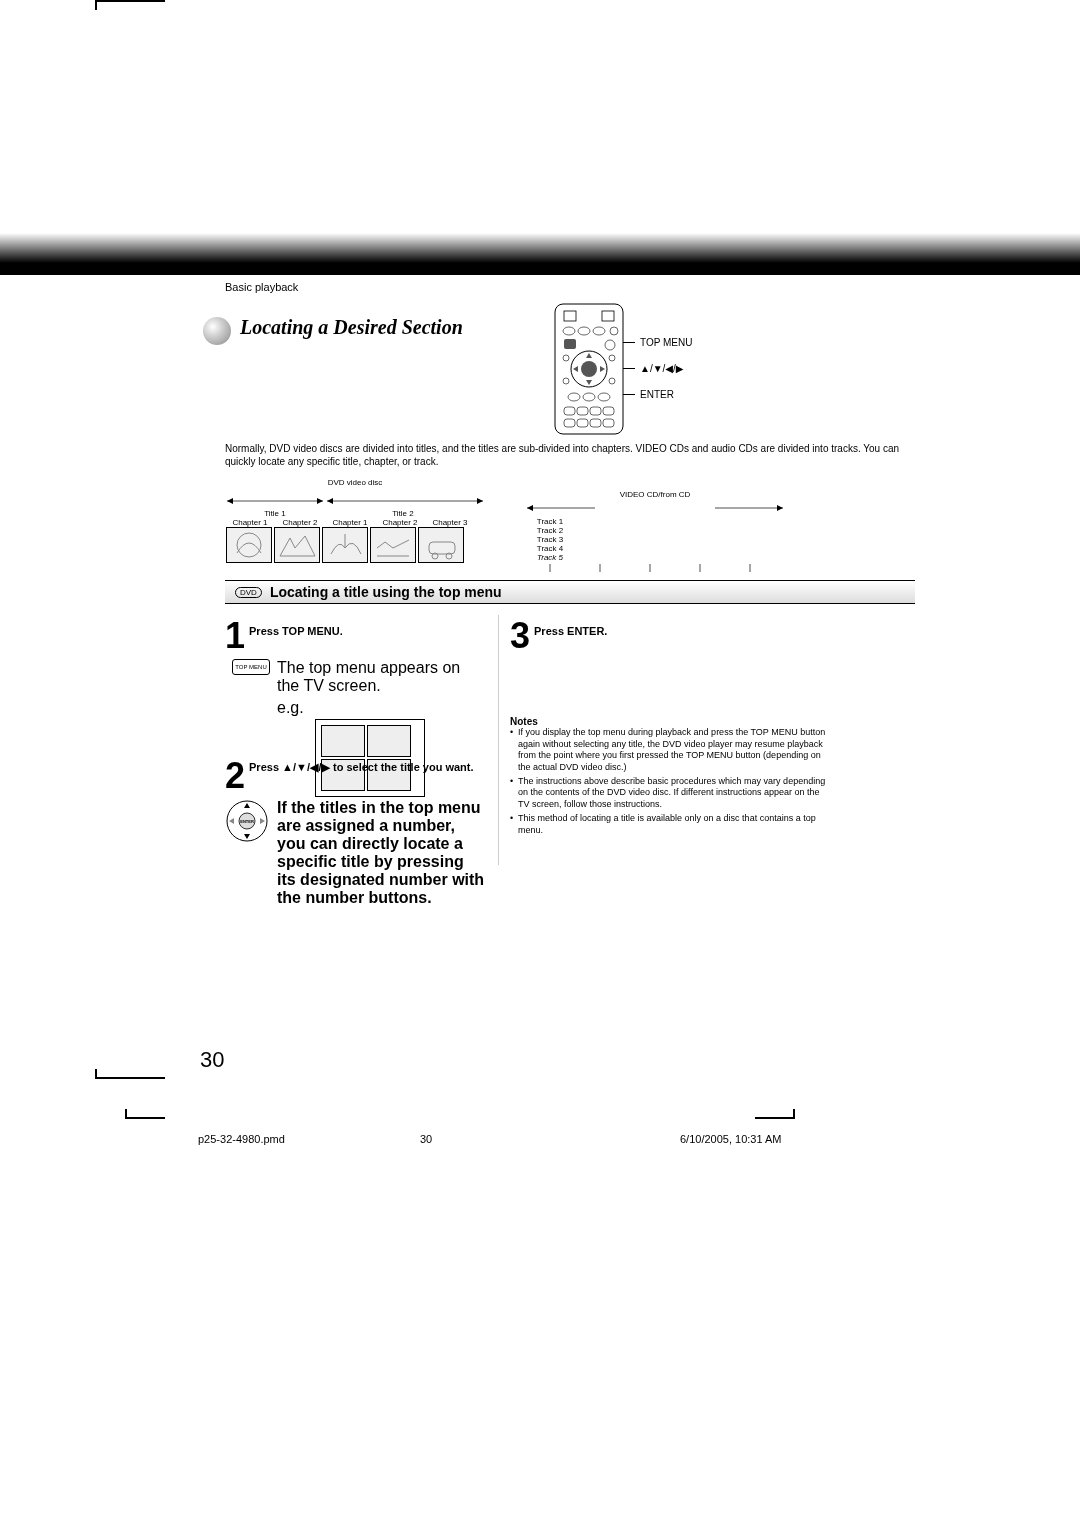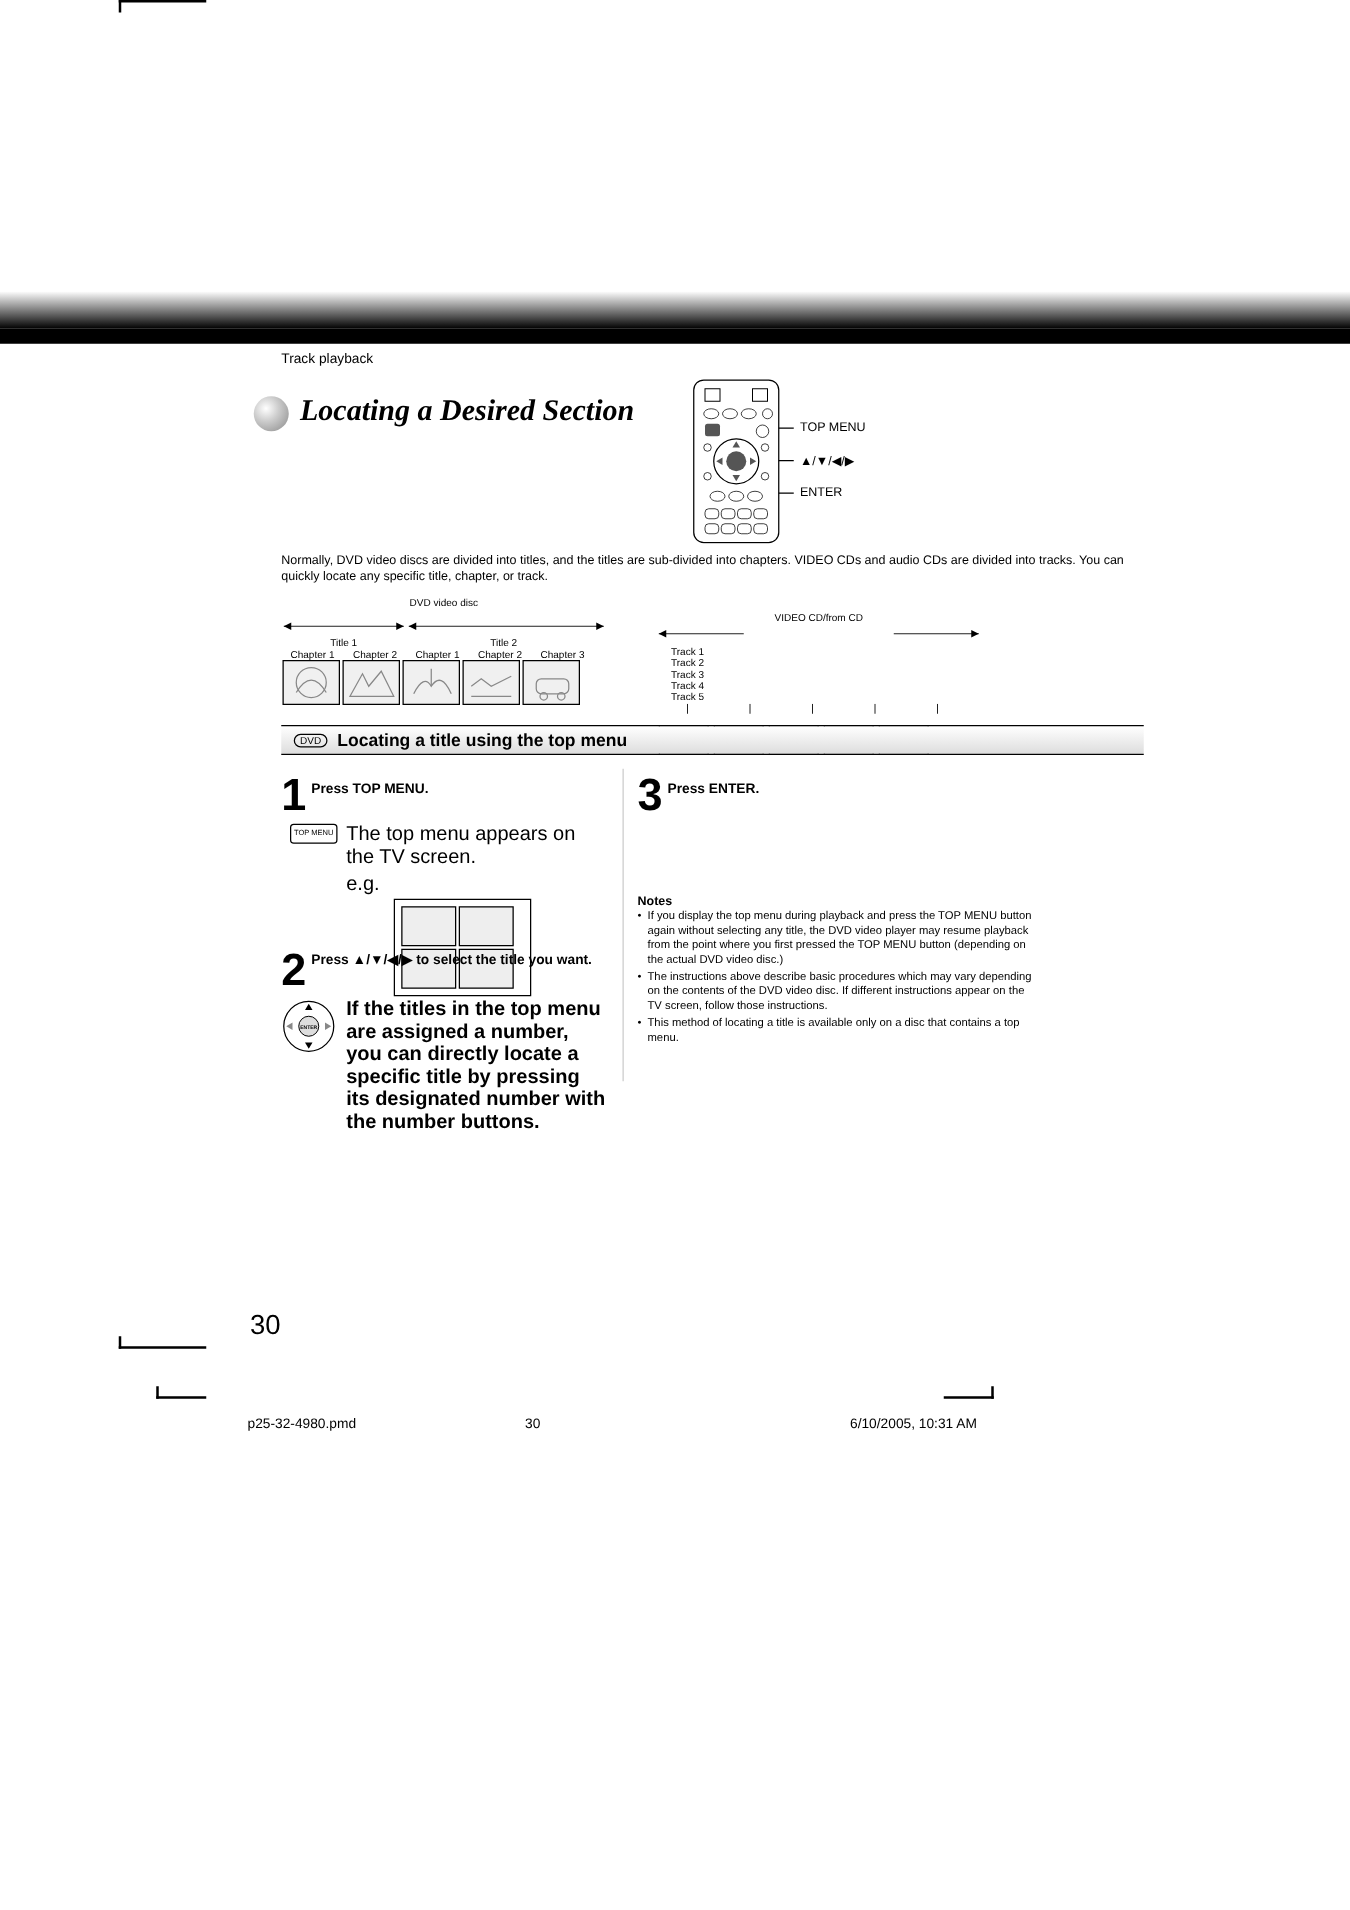--- a/index.html
+++ b/index.html
@@ -9,21 +9,21 @@
 .crop-tl-h { position: absolute; left: 95px; top: 0; width: 70px; height: 2px; background: #000; }
 .crop-tl-v { position: absolute; left: 95px; top: 0; width: 2px; height: 10px; background: #000; }
 .crop-bl-h { position: absolute; left: 95px; top: 1077px; width: 70px; height: 2px; background: #000; }
 .crop-bl-v { position: absolute; left: 95px; top: 1069px; width: 2px; height: 10px; background: #000; }
 .crop-br-h { position: absolute; left: 755px; top: 1117px; width: 40px; height: 2px; background: #000; }
 .crop-br-v { position: absolute; left: 793px; top: 1109px; width: 2px; height: 10px; background: #000; }
 .crop-ml-h { position: absolute; left: 125px; top: 1117px; width: 40px; height: 2px; background: #000; }
 .crop-ml-v { position: absolute; left: 125px; top: 1109px; width: 2px; height: 10px; background: #000; }
 .section-label { position: absolute; left: 225px; top: 281px; font-size: 11px; }
 .title-bullet { position: absolute; left: 203px; top: 317px; width: 28px; height: 28px; border-radius: 50%; background: radial-gradient(circle at 35% 35%, #fff 0%, #ccc 40%, #888 100%); }
-.main-title { position: absolute; left: 240px; top: 316px; font-style: italic; font-family: 'Times New Roman', serif; font-size: 24px; font-weight: bold; }
+.main-title { position: absolute; left: 240px; top: 316px; font-style: italic; font-family: 'Times New Roman', serif; font-size: 20px; font-weight: bold; }
 .remote { position: absolute; left: 554px; top: 303px; width: 70px; height: 132px; }
 .remote-outer { fill: none; stroke: #000; stroke-width: 1; }
 .remote-square { fill: none; stroke: #000; stroke-width: 0.8; }
 .remote-label { position: absolute; font-size: 10px; }
 .remote-line { position: absolute; background: #000; height: 1px; }
 .intro { position: absolute; left: 225px; top: 442px; width: 685px; font-size: 10px; line-height: 1.3; }
 .diagram-box { position: absolute; border: none; }
 .chapter-img { width: 46px; height: 36px; border: 1px solid #000; display: inline-block; margin: 0 1px; background: #f0f0f0; position: relative; overflow: hidden; }
 .chapter-label { font-size: 8px; text-align: center; }
 .track-img { width: 40px; height: 24px; border: 1px solid #000; display: inline-block; margin: 0 2px; background: #fff; font-size: 10px; text-align: center; line-height: 22px; }
@@ -54,21 +54,21 @@
 <div class="crop-tl-v"></div>
 <div class="crop-bl-h"></div>
 <div class="crop-bl-v"></div>
 <div class="crop-br-h"></div>
 <div class="crop-br-v"></div>
 <div class="crop-ml-h"></div>
 <div class="crop-ml-v"></div>
 
 <div class="gradient-bar"></div>
 <div class="black-bar"></div>
-<div class="section-label">Track playback</div>
+<div class="section-label">Basic playback</div>
 
 <div class="title-bullet"></div>
 <div class="main-title">Locating a Desired Section</div>
 
 <div class="remote">
 <svg viewBox="0 0 70 132" width="70" height="132">
   <rect x="1" y="1" width="68" height="130" rx="8" class="remote-outer"></rect>
   <rect x="10" y="8" width="12" height="10" class="remote-square"></rect>
   <rect x="48" y="8" width="12" height="10" class="remote-square"></rect>
   <ellipse cx="15" cy="28" rx="6" ry="4" fill="none" stroke="#000" stroke-width="0.6"></ellipse>
@@ -178,21 +178,21 @@
       </div>
     <div style="width:50px;">
         <div class="chapter-label">Track 2</div>
       </div>
     <div style="width:50px;">
         <div class="chapter-label">Track 3</div>
       </div>
     <div style="width:50px;">
         <div class="chapter-label">Track 4</div>
       </div>
-    <div style="width:50px;">
+    <div style="width:50px;font-style:italic;">
         <div class="chapter-label">Track 5</div>
       </div>
   </div>
   <svg width="260" height="12" viewBox="0 0 260 12">
     <line x1="25" y1="0" x2="25" y2="8" stroke="#000" stroke-width="0.7"></line>
     <line x1="75" y1="0" x2="75" y2="8" stroke="#000" stroke-width="0.7"></line>
     <line x1="125" y1="0" x2="125" y2="8" stroke="#000" stroke-width="0.7"></line>
     <line x1="175" y1="0" x2="175" y2="8" stroke="#000" stroke-width="0.7"></line>
     <line x1="225" y1="0" x2="225" y2="8" stroke="#000" stroke-width="0.7"></line>
   </svg>

